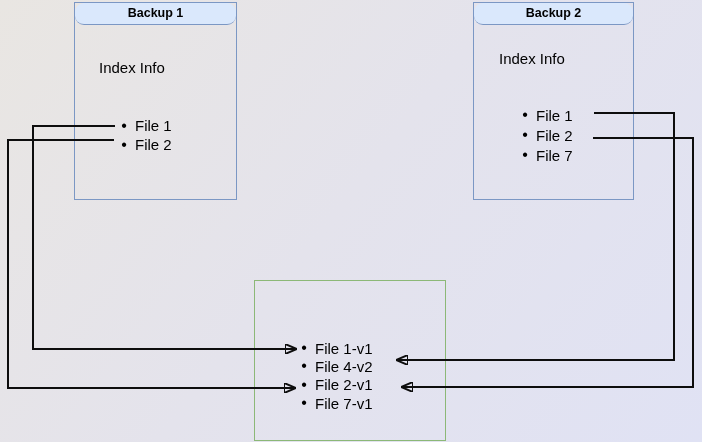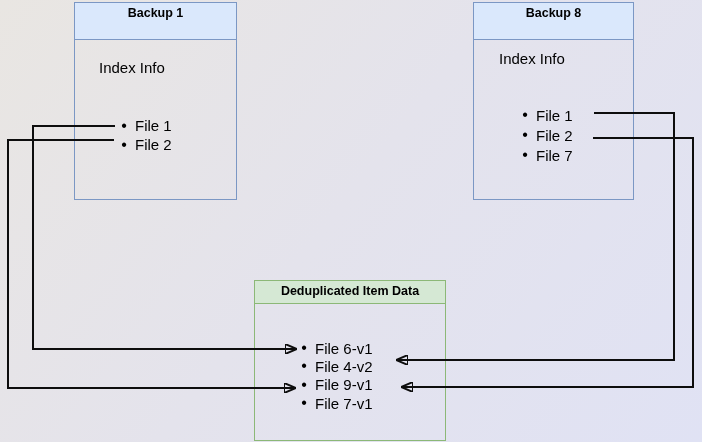--- a/index.html
+++ b/index.html
@@ -24,22 +24,23 @@
   .node-title {
     box-sizing: border-box;
     width: 100%;
     text-align: center;
     font-weight: bold;
     font-size: 12.5px;
   }
   .blue .node-title {
     background: #dae8fc;
     border-bottom: 1.5px solid #7b97c4;
-    height: 37px;
+    height: 22px;
     line-height: 20.5px;
+    border-radius: 9px;
   }
   .green .node-title {
     background: #d5e8d4;
     border-bottom: 1.5px solid #8cb877;
     height: 23px;
     line-height: 21.5px;
   }
   .index-label {
     position: absolute;
     font-size: 15px;
@@ -103,52 +104,51 @@
         <span>File 1</span>
       </li>
       <li>
         <span class="bullet">•</span>
         <span>File 2</span>
       </li>
     </ul>
   </div>
 
   <div class="node blue" id="backup2">
-    <div class="node-title">Backup 8</div>
+    <div class="node-title">Backup 2</div>
     <div class="index-label">Index Info</div>
     <ul class="file-list b2">
       <li>
         <span class="bullet">•</span>
         <span>File 1</span>
       </li>
       <li>
         <span class="bullet">•</span>
         <span>File 2</span>
       </li>
       <li>
         <span class="bullet">•</span>
         <span>File 7</span>
       </li>
     </ul>
   </div>
 
   <div class="node green" id="dedup">
-    <div class="node-title">Deduplicated Item Data</div>
     <ul class="file-list dd">
       <li>
         <span class="bullet">•</span>
-        <span>File 6-v1</span>
+        <span>File 1-v1</span>
       </li>
       <li>
         <span class="bullet">•</span>
         <span>File 4-v2</span>
       </li>
       <li>
         <span class="bullet">•</span>
-        <span>File 9-v1</span>
+        <span>File 2-v1</span>
       </li>
       <li>
         <span class="bullet">•</span>
         <span>File 7-v1</span>
       </li>
     </ul>
   </div>
 
   <svg class="wires" viewBox="0 0 702 442">
     <defs>

